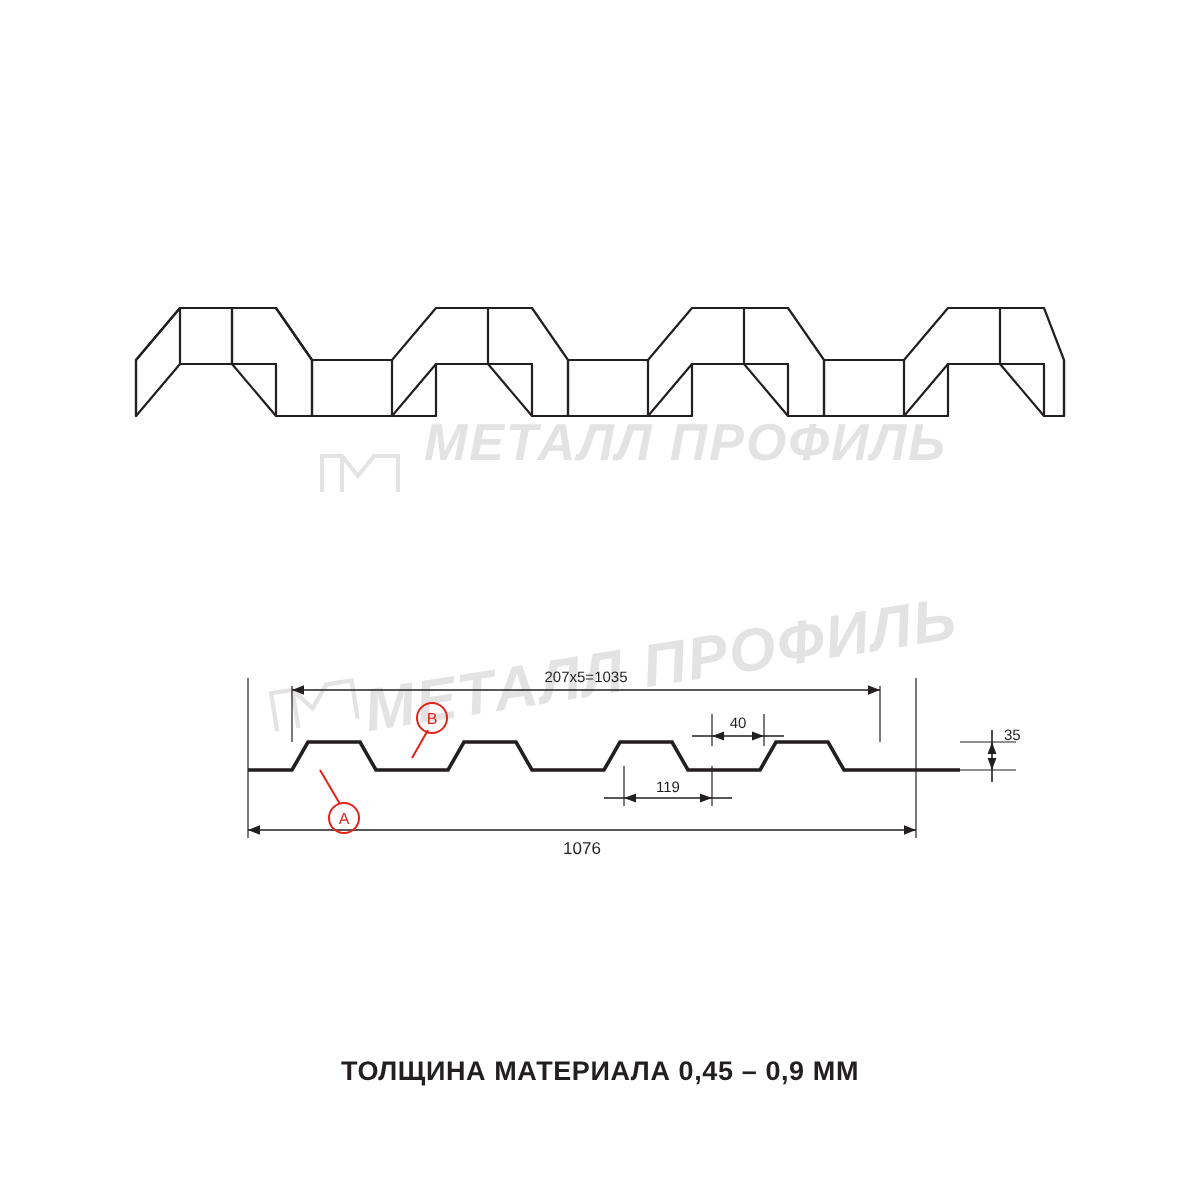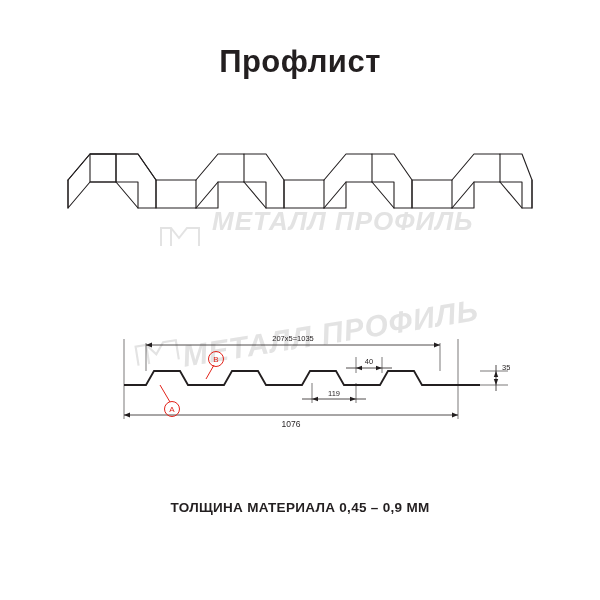--- a/index.html
+++ b/index.html
@@ -81,37 +81,36 @@
     left: 60px;
   }
   .tech-drawing {
     position: absolute;
     top: 323px;
     left: 110px;
   }
   
   .footer-note {
     position: absolute;
-    top: 500px;
+    top: 528px;
     left: 0;
     width: 600px;
     text-align: center;
     font-size: 13.5px;
     font-weight: bold;
     letter-spacing: 0.3px;
     color: #231f20;
   }
 </style>
 </head>
 <body>
 
 <div class="page">
 
   <div class="title-block">
-    <div class="main-title">Профлист</div>
   </div>
 
   <div class="iso-drawing">
     <svg width="480" height="120" viewBox="0 0 480 120" fill="none" stroke="#231f20" stroke-width="1.1" stroke-linejoin="round" stroke-linecap="round">
 
       <g>
 
         <path d="M8 72 L30 46 L56 46 L56 18 L30 18 L8 44 Z"></path>
         <path d="M8 72 L8 44"></path>
 

